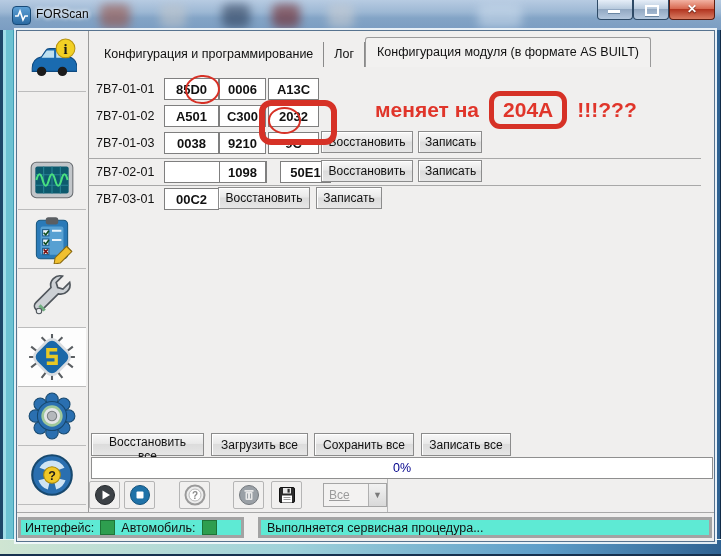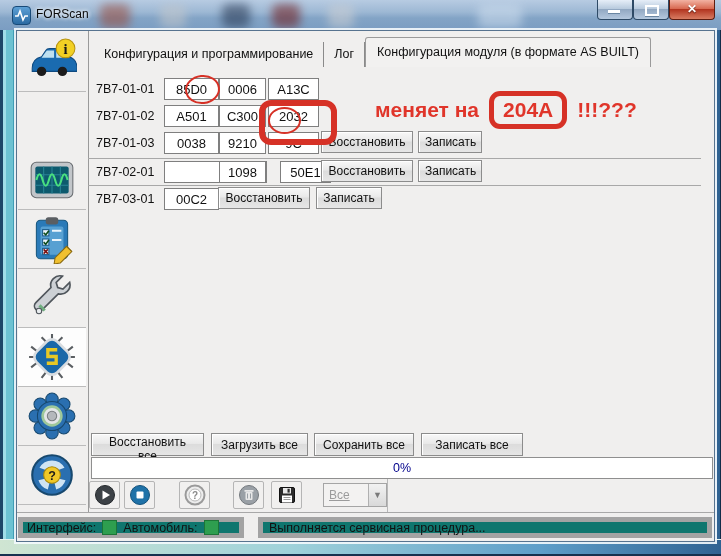--- a/index.html
+++ b/index.html
@@ -43,21 +43,21 @@
   .side-item svg{width:50px;height:50px;}
   
   .tabs{position:absolute;left:77px;top:8px;height:28px;display:flex;align-items:flex-end;}
   .tab{font-size:12.5px;color:#111;padding:5px 10px 6px 10px;border-right:1px solid #8a8a8a;
     white-space:nowrap;cursor:pointer;}
   .tab.active{border:1px solid #9a9a9a;border-bottom:none;border-radius:3px 3px 0 0;
     padding:7px 11px 8px 11px;background:#f2f1f0;}
   
   .rlabel{position:absolute;width:62px;font-size:12.5px;color:#111;line-height:22px;}
   .tfield{position:absolute;height:20px;background:#fff;border:1px solid #7f7f7f;
-    font-family:"Liberation Sans",sans-serif;font-size:13px;text-align:center;padding:0;color:#111;}
+    font-family:"Liberation Sans",sans-serif;font-size:13px;text-align:center;padding:0;color:#111;font-weight:bold;}
   .btn{position:absolute;height:22px;font-family:"Liberation Sans",sans-serif;font-size:12px;color:#111;
     background:linear-gradient(#f8f8f8,#e9e9e9 45%,#dcdcdc 50%,#e6e6e6);
     border:1px solid #8c8c8c;box-shadow:inset 1px 1px 0 #fff;cursor:pointer;}
   .sep{position:absolute;left:71px;width:613px;height:1px;background:#a8a8a8;}
   
   .red-ellipse{position:absolute;border:2px solid #d63126;border-radius:50%;pointer-events:none;}
   .red-rect{position:absolute;border:6px solid #d63126;border-radius:12px;pointer-events:none;}
   .annotation{position:absolute;left:358px;top:60px;display:flex;align-items:center;gap:10px;
     color:#e0352a;font-weight:bold;font-size:21px;pointer-events:none;}
   .ann-box{border:5px solid #d63126;border-radius:11px;padding:2px 9px;font-size:21px;text-align:center;}
@@ -71,21 +71,21 @@
     border:1px solid #a5a5a5;display:flex;align-items:center;cursor:default;}
   .dropdown .val{flex:1;font-size:12px;color:#9b9b9b;padding-left:5px;text-decoration:underline;}
   .dropdown .arrow{width:17px;height:100%;background:linear-gradient(#f2f2f2,#d9d9d9);
     border-left:1px solid #b0b0b0;display:flex;align-items:center;justify-content:center;
     font-size:9px;color:#7a7a7a;}
   .tool-sep-v{position:absolute;left:370px;top:448px;width:1px;height:33px;background:#b8b8b8;}
   .tool-sep-h{position:absolute;left:0px;top:481px;width:697px;height:1px;background:#a8a8a8;}
   
   .statusbar{position:absolute;left:0;top:484px;width:697px;height:25px;background:#f0efee;
     display:flex;align-items:center;font-size:12.5px;color:#111;}
-  .spanel{height:21px;display:flex;align-items:center;border:5px solid #a3a3a3;background:#0f766e;
+  .spanel{height:21px;display:flex;align-items:center;border:3px solid #a3a3a3;background:#5eead4;
     box-sizing:border-box;}
   .spanel1{width:226px;margin-left:1px;padding-left:4px;gap:6px;}
   .spanel2{flex:1;margin-left:14px;margin-right:2px;padding-left:6px;}
   .ind{width:13px;height:13px;background:#2e9e4f;border:1px solid #1d7437;display:inline-block;}
 </style>
 </head>
 <body>
 
 <div class="frame">
 
@@ -247,21 +247,21 @@
     <div class="red-ellipse" style="left:251px;top:76px;width:29px;height:23px"></div>
     <div class="annotation">
       <span>меняет на</span>
       <span class="ann-box">204A</span>
       <span>!!!???</span>
     </div>
 
     <button class="btn" style="left:194px;top:402px;width:97px;height:23px">Загрузить все</button>
     <button class="btn" style="left:74px;top:402px;width:113px;height:23px">Восстановить все</button>
     <button class="btn" style="left:297px;top:402px;width:100px;height:23px">Сохранить все</button>
-    <button class="btn" style="left:404px;top:402px;width:102px;height:23px">Записать все</button>
+    <button class="btn" style="left:404px;top:402px;width:90px;height:23px">Записать все</button>
 
     <div class="progress">
       <span>0%</span>
     </div>
 
     <button class="toolbtn" style="left:72px">
       <svg viewBox="0 0 22 22">
           <circle cx="11" cy="11" r="9.5" fill="#3c4146" stroke="#24282c"></circle>
           <path d="M8.5 6.5 L16 11 L8.5 15.5 Z" fill="#fff"></path>
         </svg>

